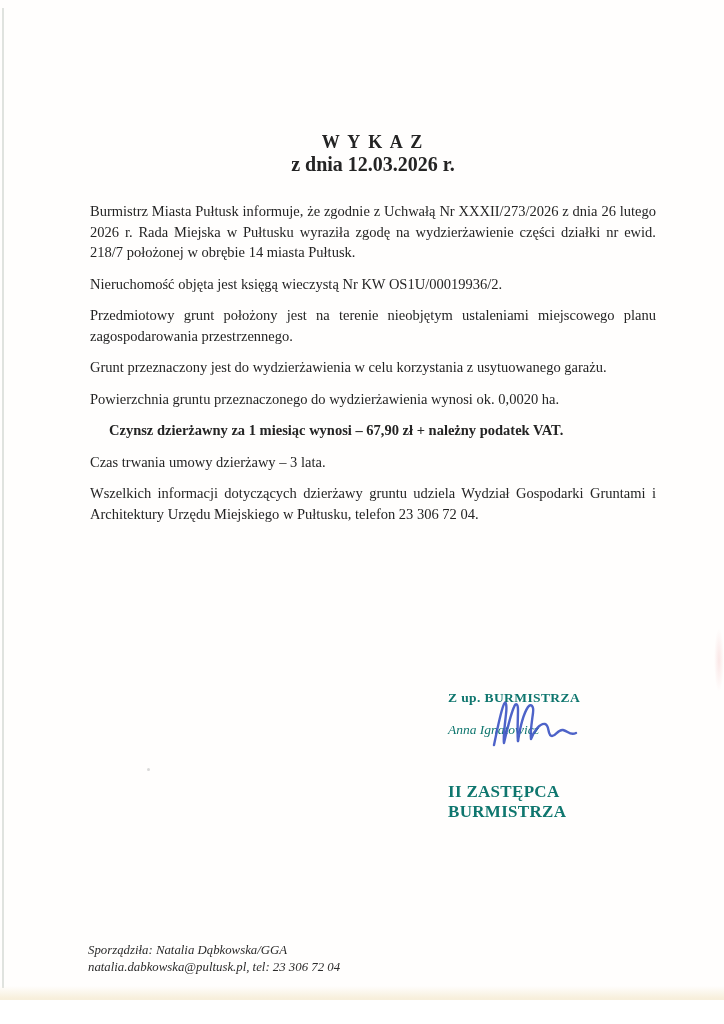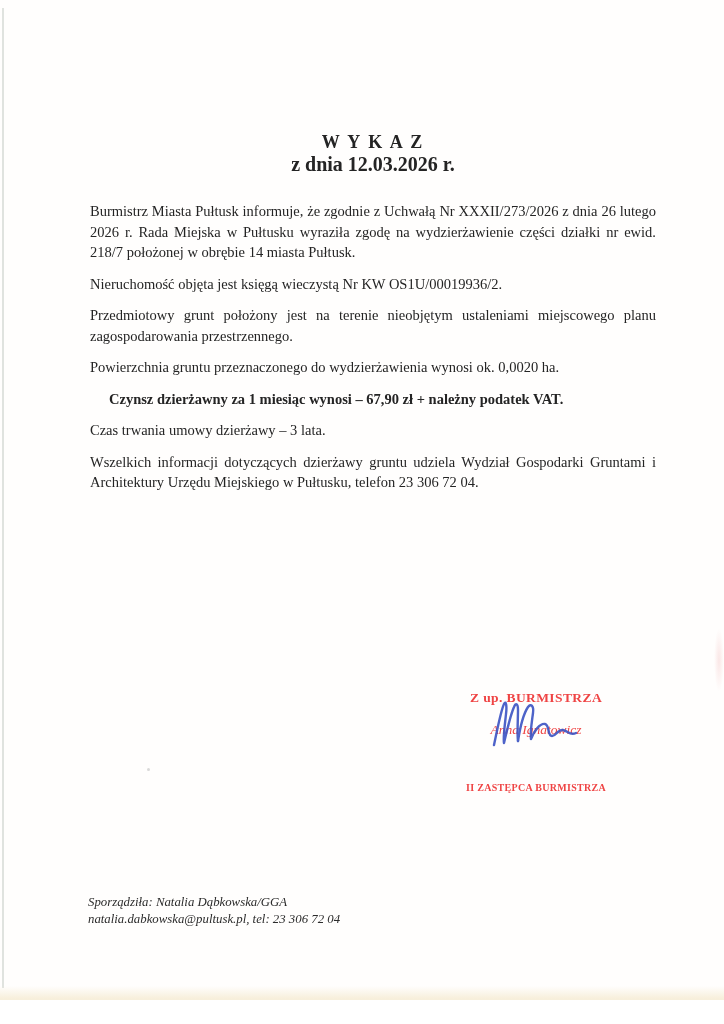--- a/index.html
+++ b/index.html
@@ -64,50 +64,49 @@
     margin: 0 0 11px 0;
     white-space: pre-wrap;
   }
   .content p.bold { font-weight: bold; margin-left: 19px; }
 
   
   .signature-block {
     position: absolute;
     left: 448px; top: 690px;
     width: 176px;
-    text-align: center;
-    color: #ef4444;
+    color: #0f766e;
   }
   .stamp-authority {
     font-weight: bold;
     font-size: 13.5px;
     letter-spacing: 0.4px;
   }
   .stamp-name {
     margin-top: 16px;
     font-style: italic;
     font-size: 13.5px;
   }
   .stamp-title {
     font-weight: bold;
-    font-size: 10px;
+    font-size: 17px;
     letter-spacing: 0.3px;
     margin-top: 44px;
   }
   .handwritten-signature {
     position: absolute;
     left: 40px; top: 8px;
     width: 100px; height: 52px;
     pointer-events: none;
   }
 
   
   .footer {
     position: absolute;
-    left: 88px; top: 894px;
+    left: 88px; top: 942px;
     font-style: italic;
     font-size: 12.8px;
     line-height: 17px;
     color: #2b2b2b;
   }
   .footer-line2 { }
 
   .speck {
     position: absolute;
     left: 147px; top: 768px;
@@ -128,20 +127,21 @@
 
   <div class="content">
     <div class="title-block">
       <div class="doc-title">W Y K A Z</div>
       <div class="doc-date">z dnia 12.03.2026 r.</div>
     </div>
 
     <p>Burmistrz Miasta Pułtusk informuje, że zgodnie z Uchwałą Nr XXXII/273/2026 z dnia 26 lutego 2026 r. Rada Miejska w Pułtusku wyraziła zgodę na wydzierżawienie części działki nr ewid. 218/7 położonej w obrębie 14 miasta Pułtusk.</p>
     <p>Nieruchomość objęta jest księgą wieczystą Nr KW OS1U/00019936/2.</p>
     <p>Przedmiotowy grunt położony jest na terenie nieobjętym ustaleniami miejscowego planu zagospodarowania przestrzennego.</p>
+    <p>Grunt przeznaczony jest do wydzierżawienia w celu korzystania z usytuowanego garażu.</p>
     <p>Powierzchnia gruntu przeznaczonego do wydzierżawienia wynosi ok. 0,0020 ha.</p>
     <p class="bold">Czynsz dzierżawny za 1 miesiąc wynosi – 67,90 zł + należny podatek VAT.</p>
     <p>Czas trwania umowy dzierżawy – 3 lata.</p>
     <p>Wszelkich informacji dotyczących dzierżawy gruntu udziela Wydział Gospodarki Gruntami i Architektury Urzędu Miejskiego w Pułtusku, telefon 23 306 72 04.</p>
   </div>
 
   <div class="signature-block">
     <div class="stamp-authority">Z up. BURMISTRZA</div>
     <div class="stamp-name">Anna Ignatowicz</div>
     <div class="stamp-title">II ZASTĘPCA BURMISTRZA</div>

